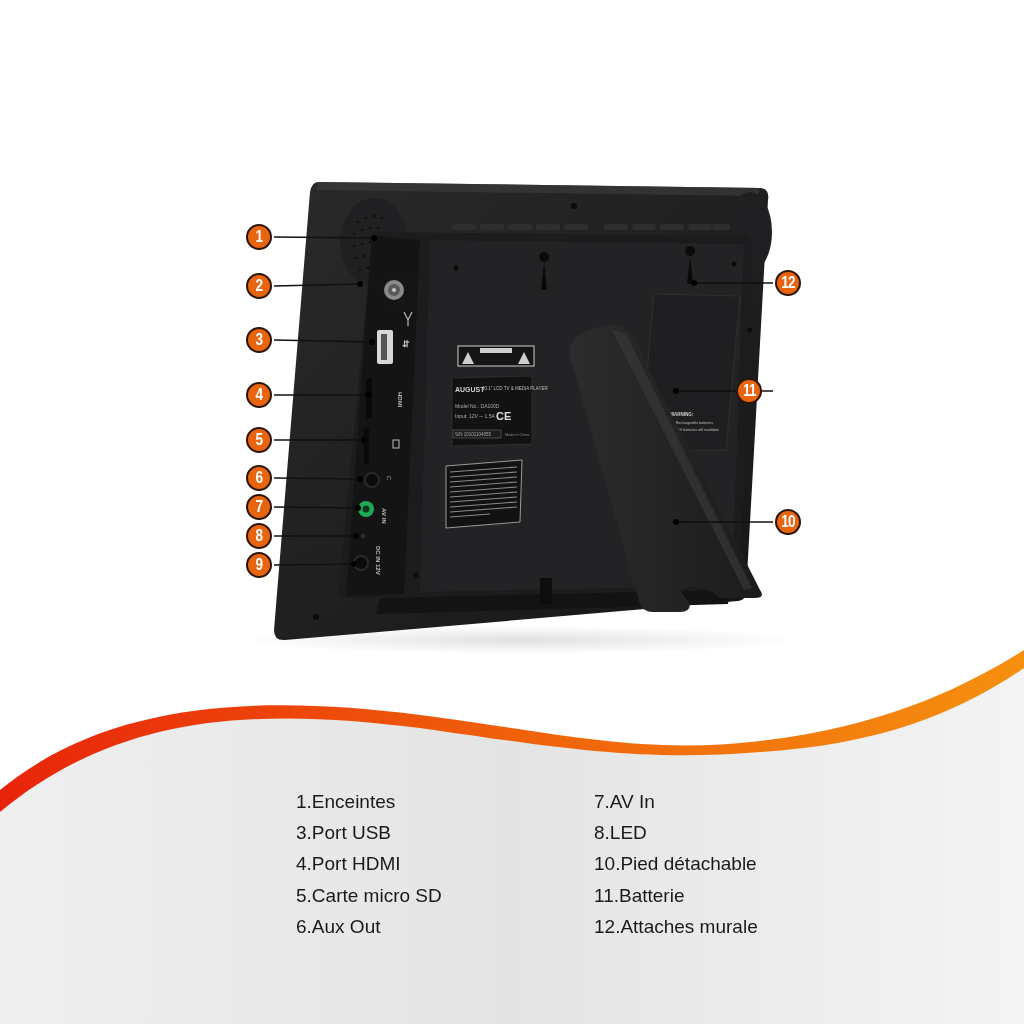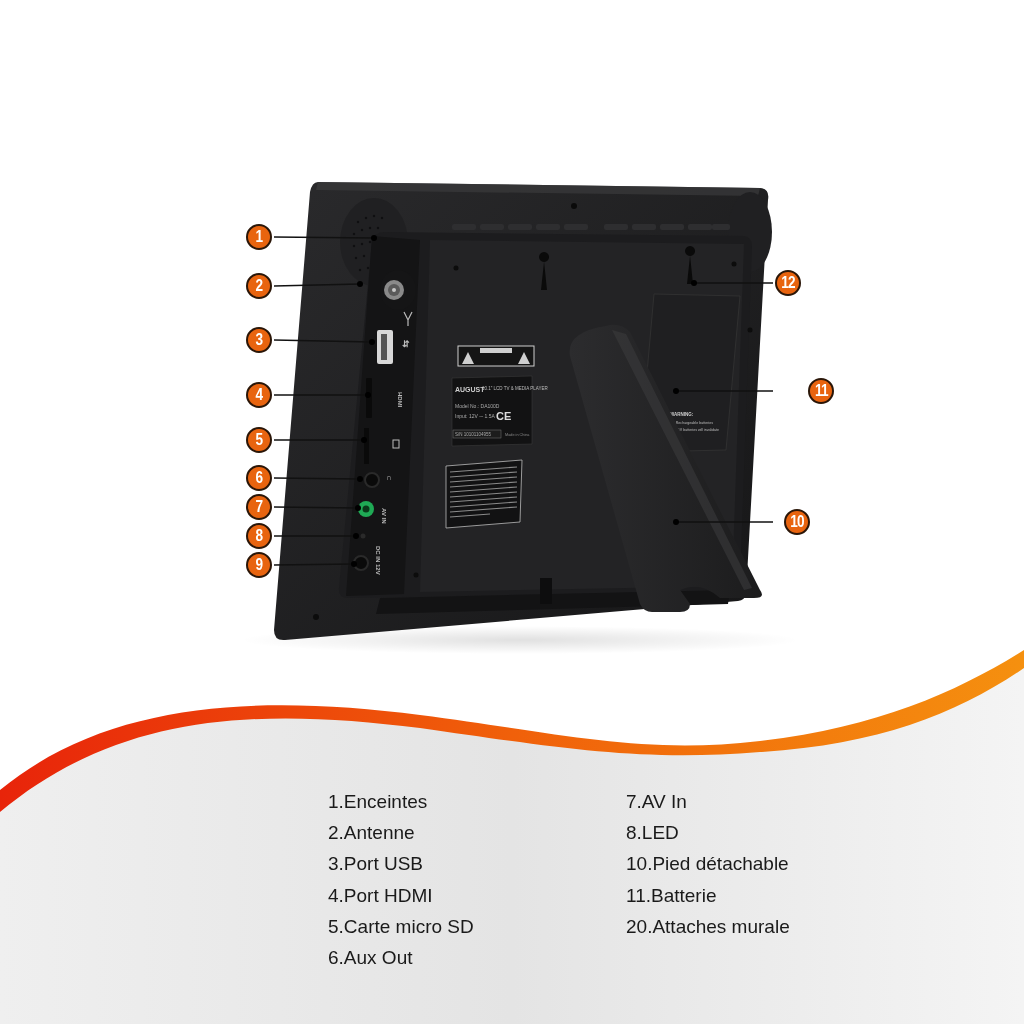--- a/index.html
+++ b/index.html
@@ -3,21 +3,21 @@
 <meta charset="utf-8">
 <style>
   * { margin: 0; padding: 0; box-sizing: border-box; }
   html, body { width: 1024px; height: 1024px; overflow: hidden; background: #ffffff; }
   body { position: relative; font-family: "Liberation Sans", sans-serif; }
 
   #stage { position: absolute; left: 0; top: 0; width: 1024px; height: 1024px; }
   svg.scene { position: absolute; left: 0; top: 0; }
 
   .legend { position: absolute; top: 786px; font-family: "Liberation Sans", sans-serif;
-            font-size: 19px; color: #1a1a1a; line-height: 31.2px; margin-left: 32px; }
+            font-size: 19px; color: #1a1a1a; line-height: 31.2px; }
   .legend.left { left: 296px; }
   .legend.right { left: 594px; }
   .legend div { white-space: nowrap; height: 31.2px; }
 
   .callout { position: absolute; width: 26px; height: 26px; border-radius: 50%;
              background: #e8640f; border: 2px solid #2a1608; color: #ffffff;
              font-family: "Liberation Sans", sans-serif; font-weight: bold;
              font-size: 16px; display: flex; align-items: center; justify-content: center;
              letter-spacing: -1px; }
   .callout span { transform: scaleX(0.85); display: inline-block; }
@@ -238,38 +238,37 @@
     </div>
   <div class="callout" style="left:246px;top:494px;">
       <span>7</span>
     </div>
   <div class="callout" style="left:246px;top:523px;">
       <span>8</span>
     </div>
   <div class="callout" style="left:246px;top:552px;">
       <span>9</span>
     </div>
-  <div class="callout" style="left:775px;top:509px;margin-left:9px;">
+  <div class="callout" style="left:775px;top:509px;">
       <span>10</span>
     </div>
-  <div class="callout" style="left:808px;top:378px;justify-content:center;">
+  <div class="callout" style="left:736px;top:378px;justify-content:center;">
       <span>11</span>
     </div>
   <div class="callout" style="left:775px;top:270px;">
       <span>12</span>
     </div>
 
   <div class="legend left">
     <div>1.Enceintes</div>
-    <div>2.Antenne</div>
     <div>3.Port USB</div>
     <div>4.Port HDMI</div>
     <div>5.Carte micro SD</div>
     <div>6.Aux Out</div>
   </div>
   <div class="legend right">
     <div>7.AV In</div>
     <div>8.LED</div>
     <div>10.Pied détachable</div>
     <div>11.Batterie</div>
-    <div>20.Attaches murale</div>
+    <div>12.Attaches murale</div>
   </div>
 </div>
 
 </body></html>

